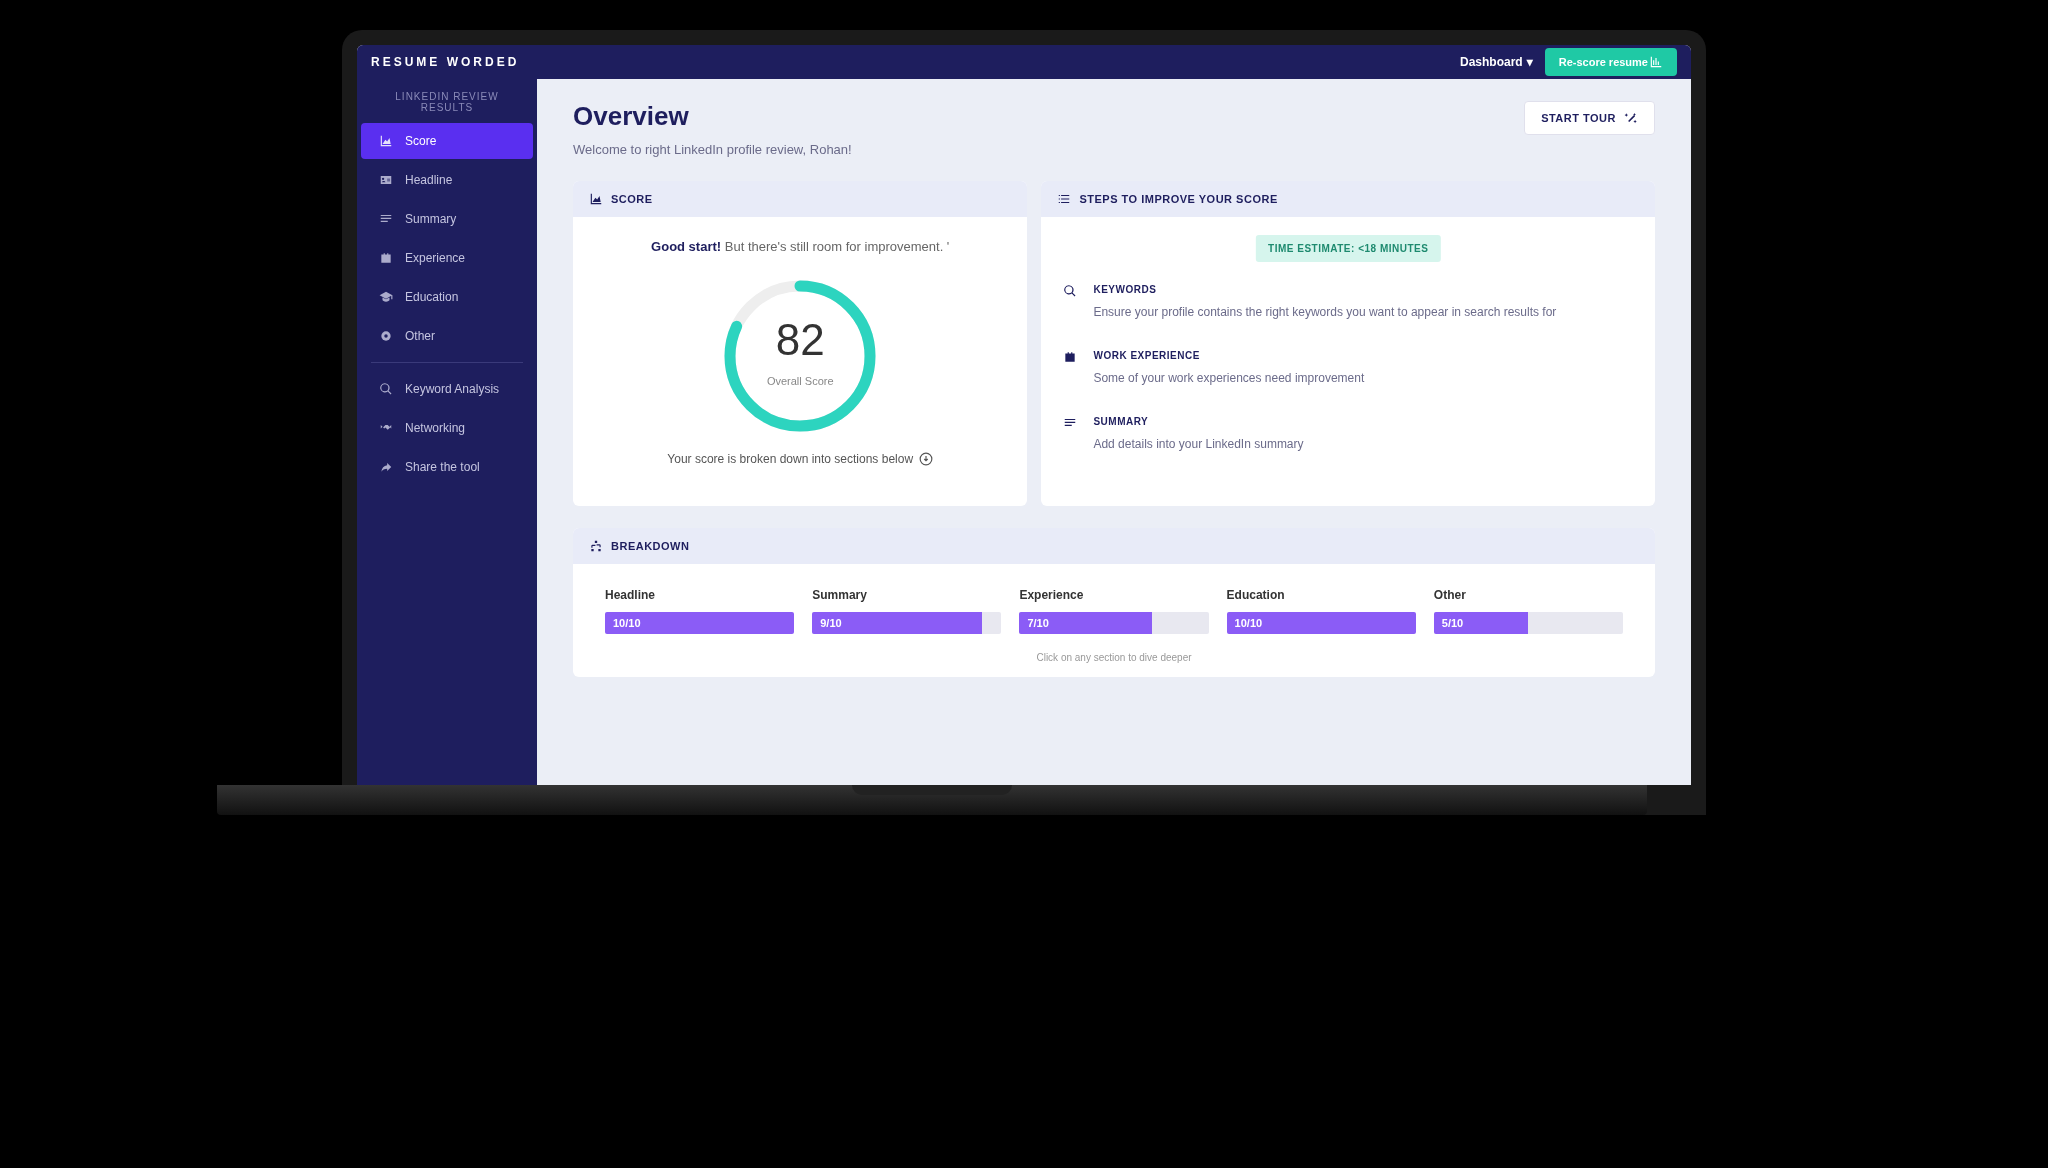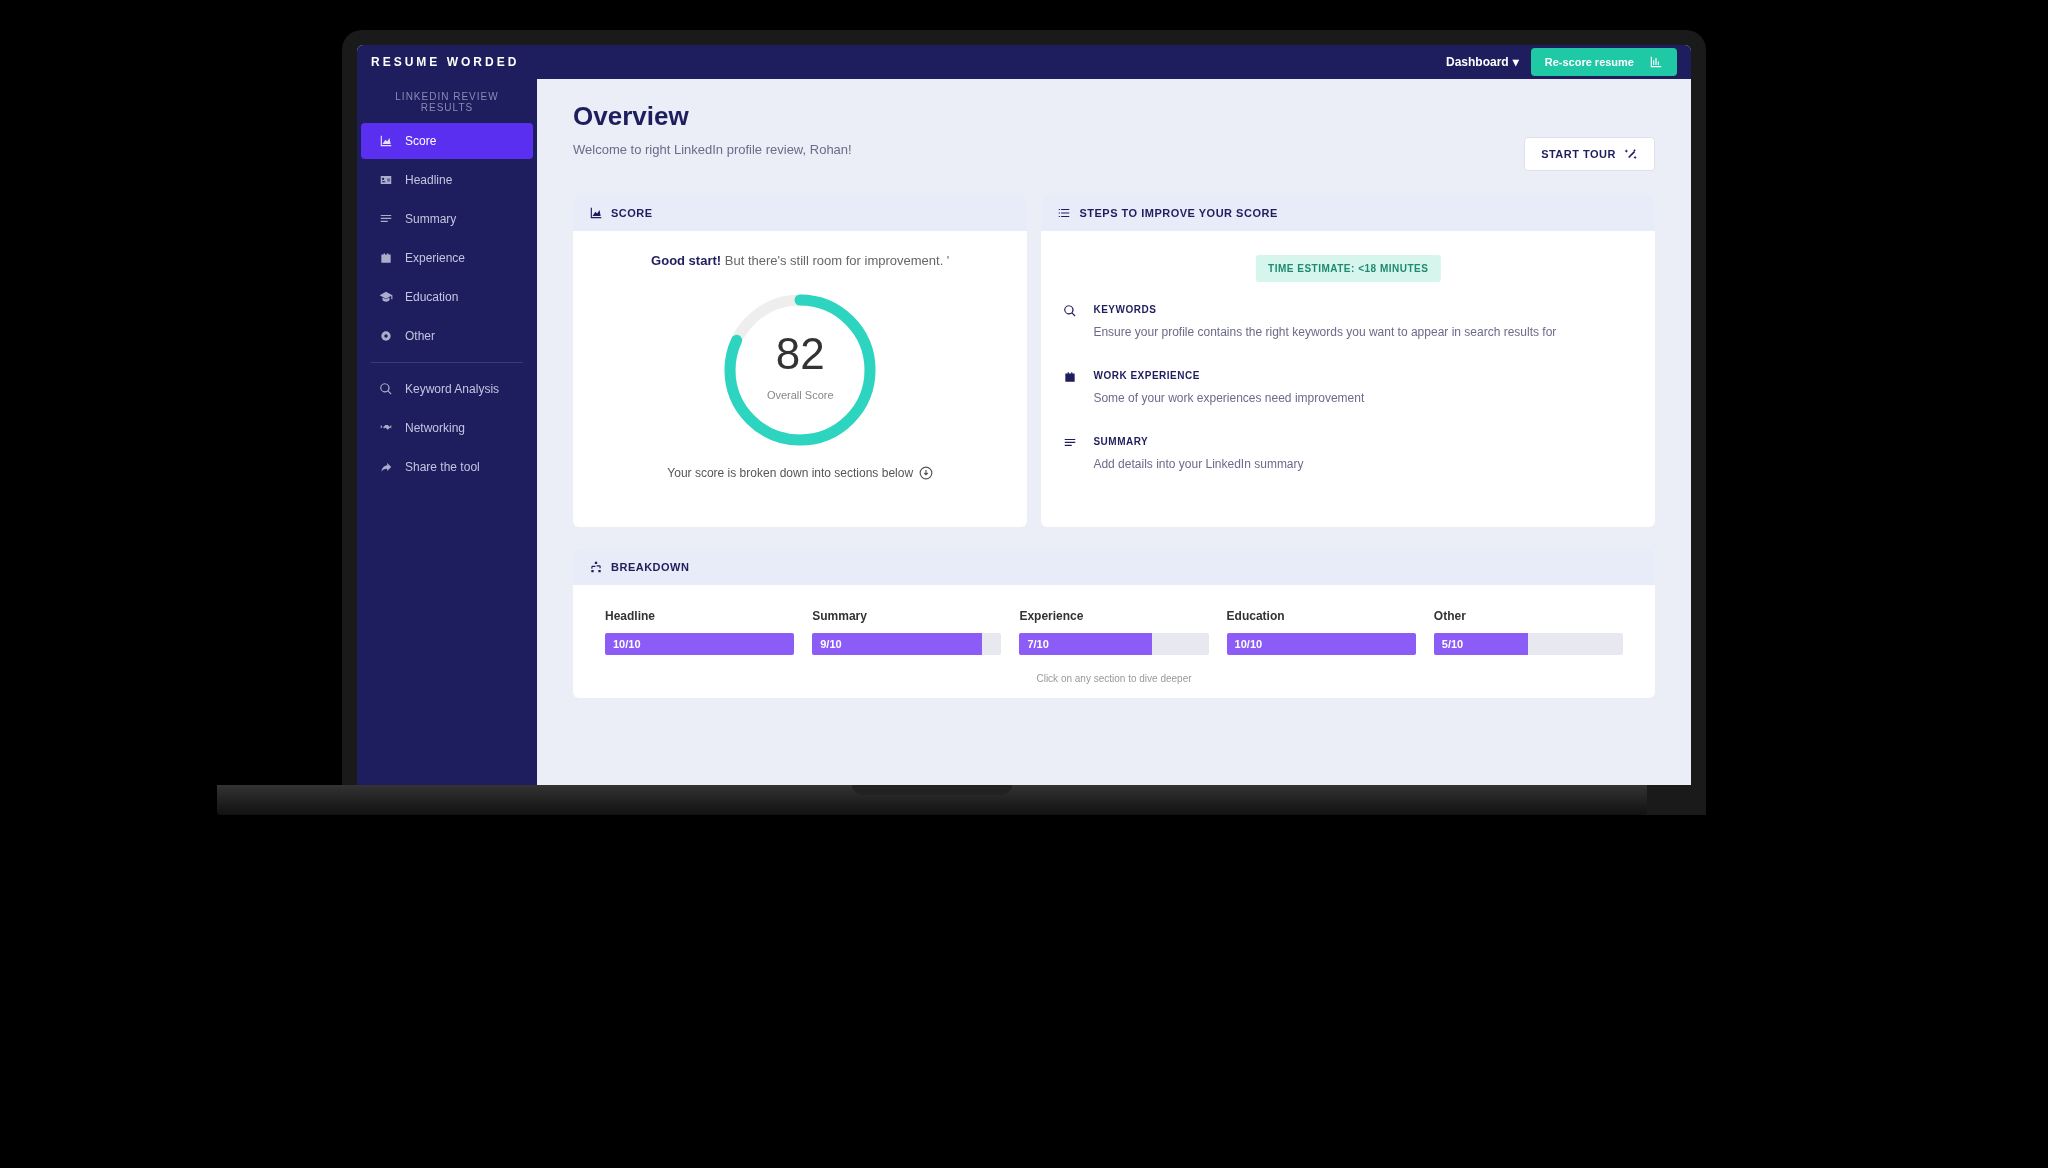--- a/index.html
+++ b/index.html
@@ -70,21 +70,21 @@
 .rescore-btn {
   background: #1fc9a5;
   color: #fff;
   border: none;
   padding: 7px 14px;
   border-radius: 4px;
   font-size: 11px;
   font-weight: 600;
   display: flex;
   align-items: center;
-  gap: 15px;
+  gap: 1px;
   cursor: pointer;
 }
 .app-body { display: flex; height: calc(100% - 34px); }
 .sidebar {
   width: 180px;
   background: #1e1e5e;
   padding-top: 8px;
 }
 .sidebar-header {
   color: #8a8ab8;
@@ -126,21 +126,20 @@
   padding: 9px 16px;
   border-radius: 4px;
   font-size: 11px;
   font-weight: 700;
   letter-spacing: 0.5px;
   color: #1e1e5e;
   cursor: pointer;
   display: flex;
   align-items: center;
   gap: 8px;
-  margin-top: 36px;
 }
 .cards-row { display: flex; gap: 14px; margin-bottom: 22px; }
 .card {
   background: #fff;
   border-radius: 6px;
   overflow: hidden;
   flex: 1;
 }
 .card-header {
   background: #e8ebf8;
@@ -155,21 +154,21 @@
 }
 .score-card { width: 42%; flex: none; text-align: center; padding-bottom: 20px;}
 .score-body { padding: 20px 28px; }
 .score-headline { color: #666; font-size: 13px; margin-bottom: 18px; line-height: 1.6; }
 .score-headline b { color: #1e1e5e; font-weight: 700; }
 .score-ring { position: relative; width: 160px; height: 160px; margin: 0 auto 16px; }
 .score-ring svg { transform: rotate(-90deg); }
 .score-value { position: absolute; top: 40%; left: 50%; transform: translate(-50%, -50%); font-size: 44px; font-weight: 400; color: #333; }
 .score-label { position: absolute; top: 62%; left: 50%; transform: translateX(-50%); font-size: 11px; color: #888; }
 .score-footer { color: #555; font-size: 12px; display: flex; align-items: center; justify-content: center; gap: 6px; }
-.steps-body { padding: 24px 22px; }
+.steps-body { padding: 18px 22px; }
 .time-estimate {
   background: #d6f5ed;
   color: #1e8a6f;
   font-size: 10px;
   font-weight: 700;
   letter-spacing: 0.5px;
   padding: 8px 12px;
   border-radius: 3px;
   display: inline-block;
   margin-bottom: 22px;

